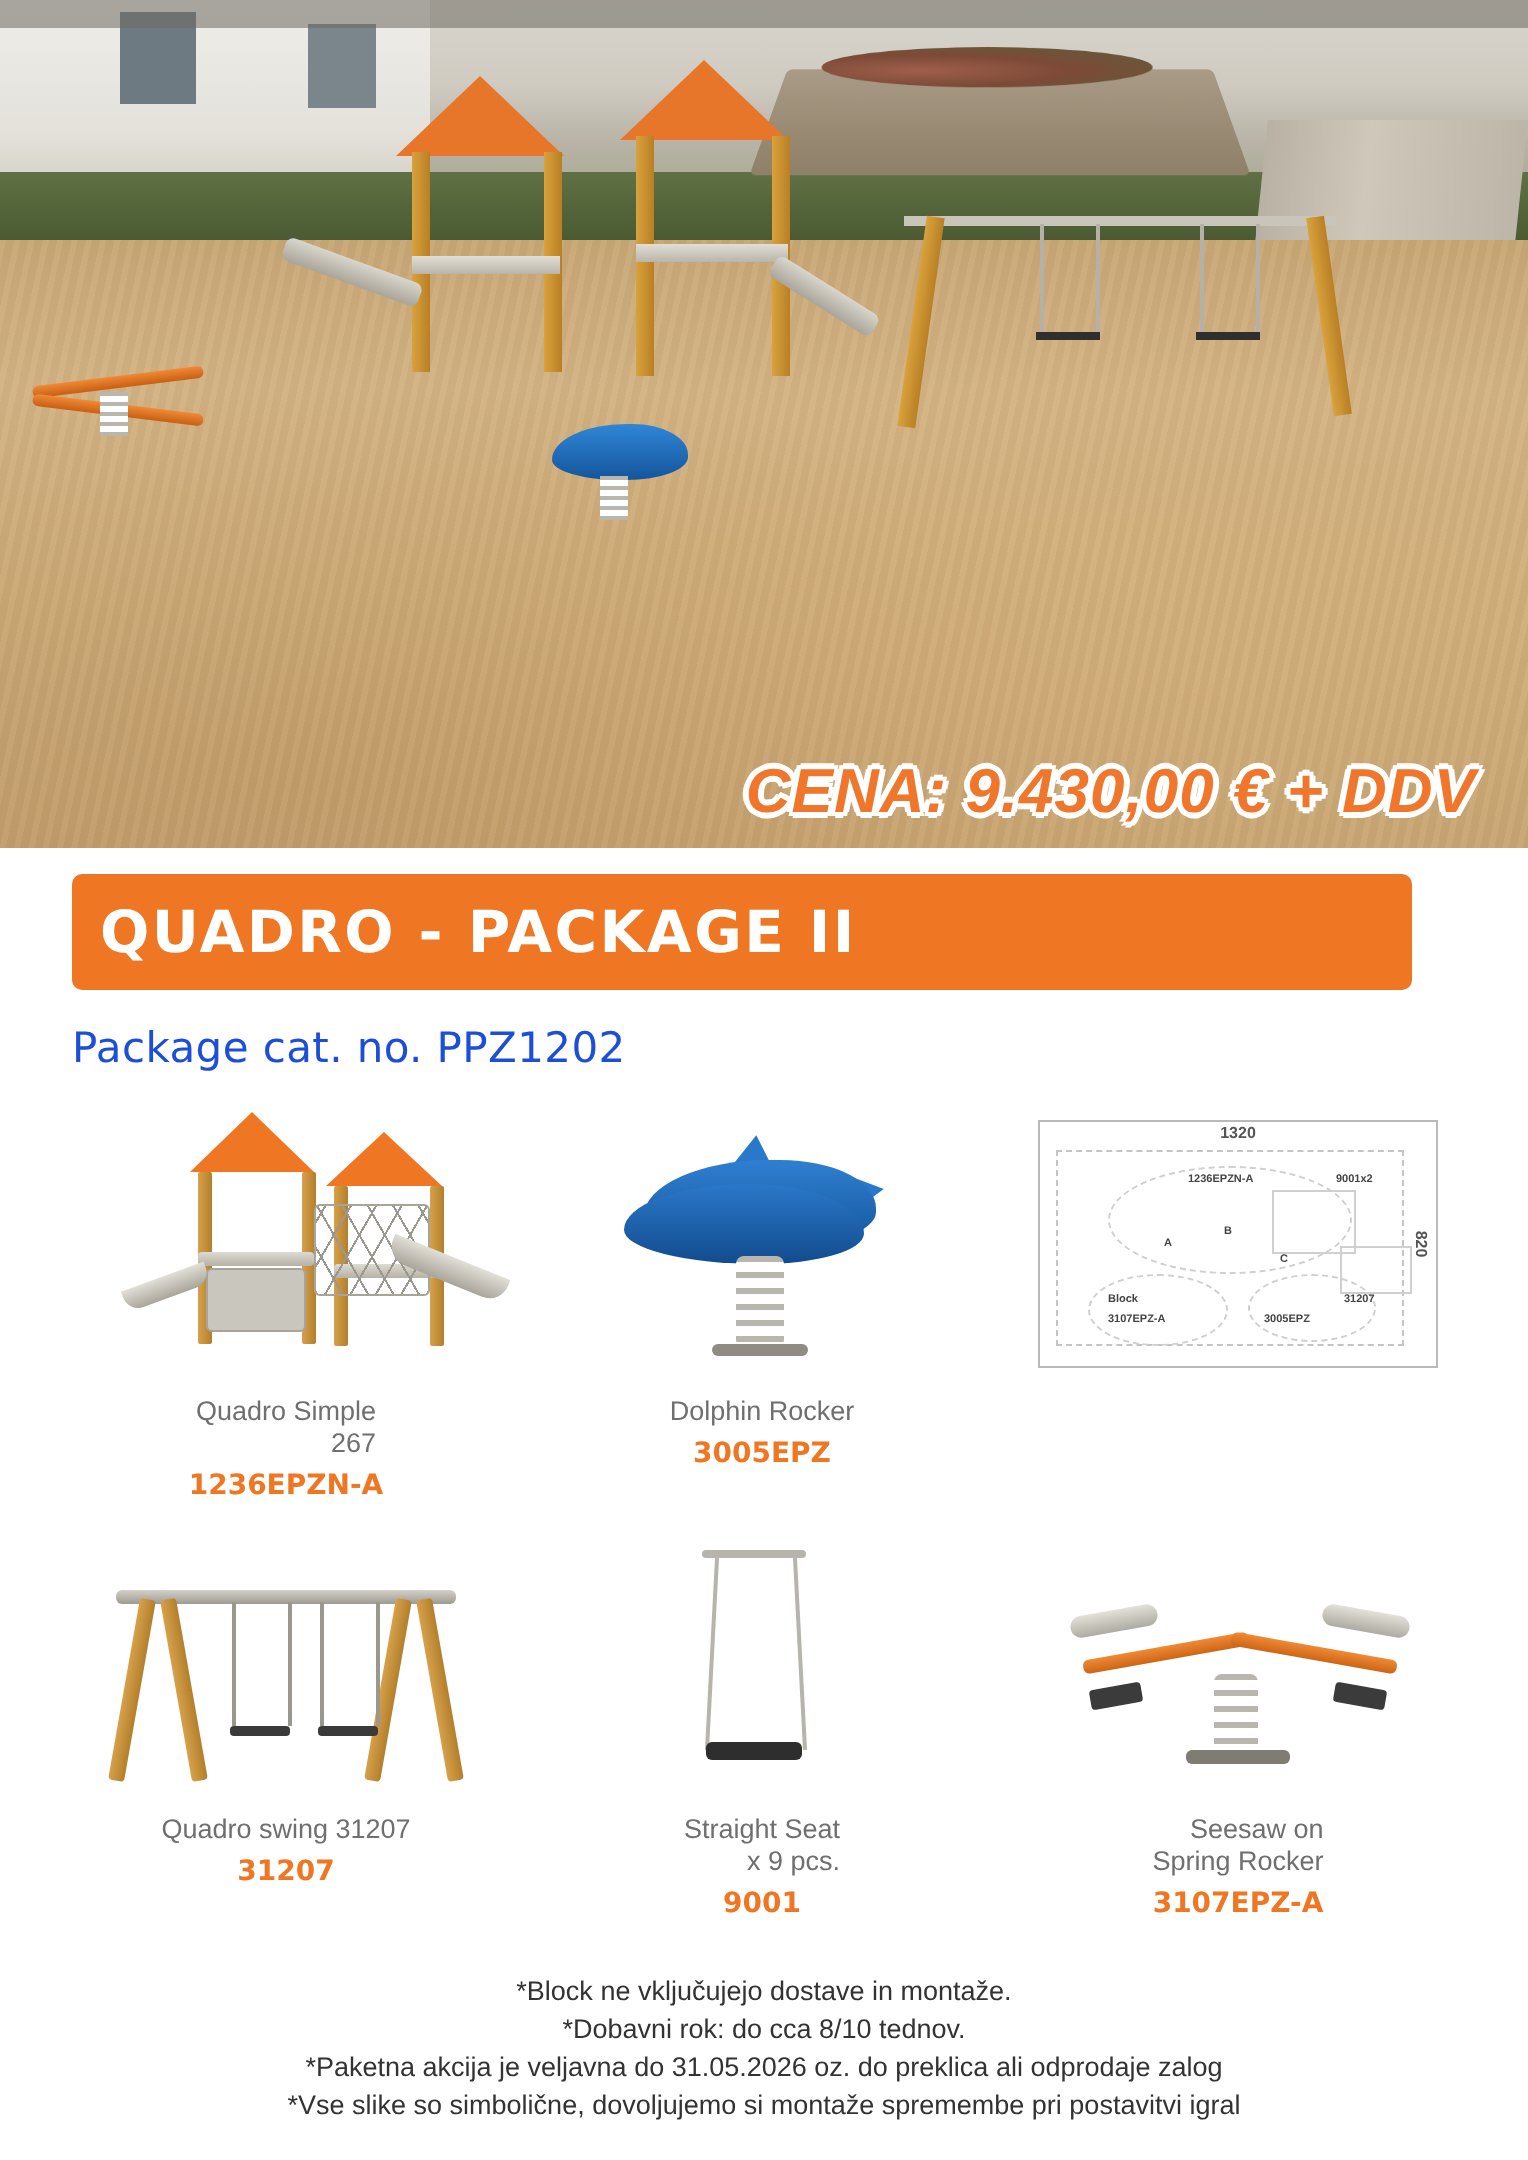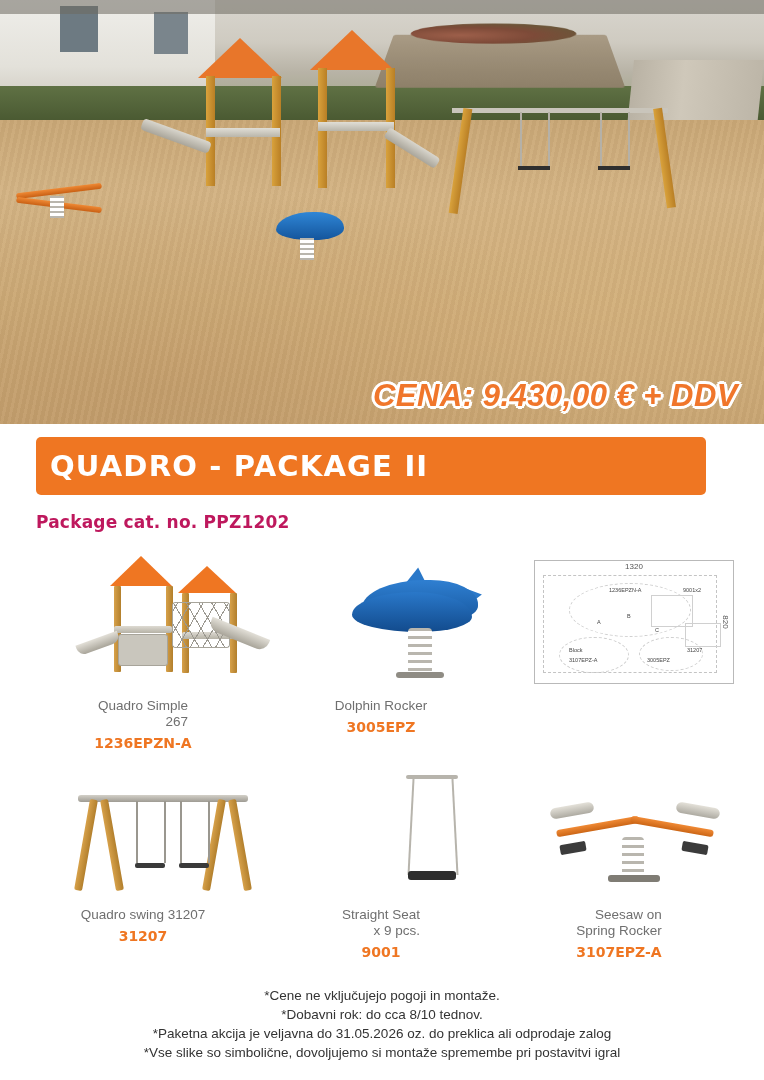--- a/index.html
+++ b/index.html
@@ -156,23 +156,23 @@
     color: #ffffff;
     font-size: 29px;
     font-weight: 700;
     letter-spacing: 1.2px;
     font-family: "DejaVu Sans", sans-serif;
   }
   .subtitle {
     position: absolute;
     left: 36px;
     top: 512px;
-    font-size: 17px;
-    font-weight: 700;
-    color: #be185d;
+    font-size: 21px;
+    font-weight: 400;
+    color: #1d4ed8;
     font-family: "DejaVu Sans", sans-serif;
     letter-spacing: .2px;
   }
 
   
   .grid {
     position: absolute;
     left: 24px;
     top: 552px;
     width: 716px;
@@ -186,21 +186,22 @@
     display: flex;
     flex-direction: column;
     align-items: center;
   }
   .art {
     height: 140px;
     width: 230px;
     position: relative;
     display: flex;
     align-items: flex-end;
-    justify-content: flex-end;
+    justify-content: center;
+    font-weight: bold;
   }
   .cap {
     text-align: right;
     font-size: 13.5px;
     color: #6f6f6f;
     line-height: 16px;
     margin-top: 6px;
     font-family: "Liberation Sans", sans-serif;
   }
   .code {
@@ -628,17 +629,17 @@
         <span>Seesaw on</span><br>
         <span>Spring Rocker</span>
       </div>
       <div class="code">3107EPZ-A</div>
     </div>
 
   </div>
 </div>
 
 <div class="notes">
-  <div>*Cene ne vključujejo pogoji in montaže.</div>
+  <div>*Block ne vključujejo dostave in montaže.</div>
   <div>*Dobavni rok: do cca 8/10 tednov.</div>
   <div>*Paketna akcija je veljavna do 31.05.2026 oz. do preklica ali odprodaje zalog</div>
   <div>*Vse slike so simbolične, dovoljujemo si montaže spremembe pri postavitvi igral</div>
 </div>
 
 </body></html>

